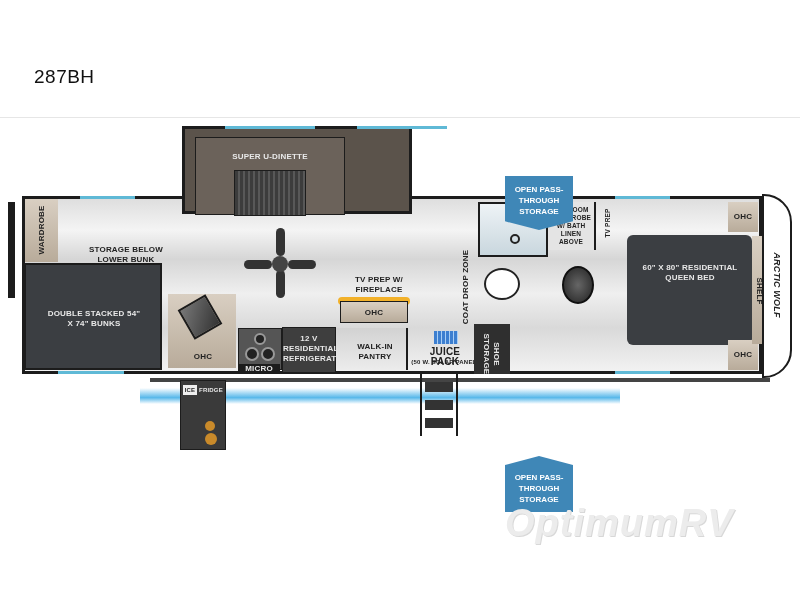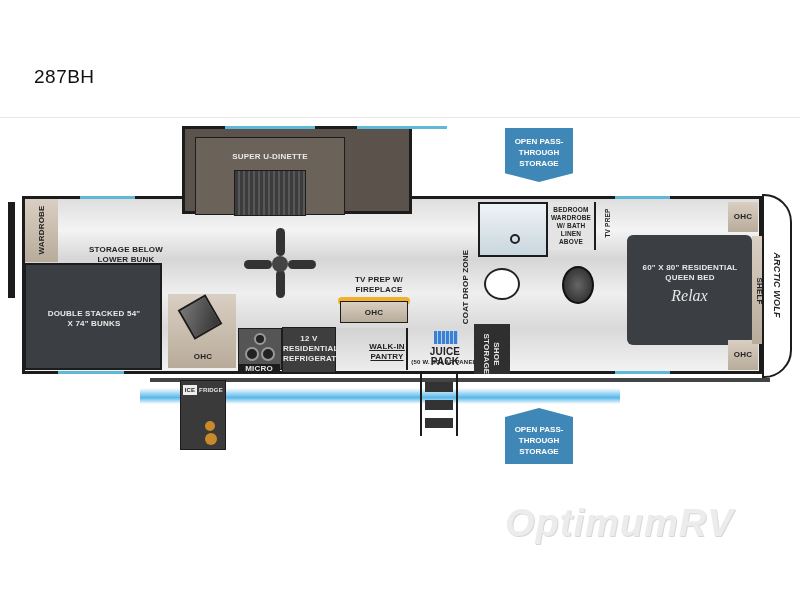--- a/index.html
+++ b/index.html
@@ -8,21 +8,21 @@
   .title { left: 34px; top: 66px; font-size: 19px; color: #111; letter-spacing: 0.5px; }
   .divider { left: 0; top: 117px; width: 800px; height: 1px; background: #e6e6e6; }
   .lbl { font-family: "Liberation Sans", sans-serif; font-weight: bold; font-size: 8px; line-height: 10px; text-align: center; text-transform: uppercase; letter-spacing: 0.2px; }
   .lbl.dark { color: #222; }
   .lbl.light { color: #e8e8e8; }
   .floor { background: linear-gradient(180deg, #dedede 0%, #f4f4f4 18%, #d6d6d6 35%, #efefef 55%, #d9d9d9 75%, #f2f2f2 100%); }
   .wall { background: #1c1c1c; }
   .window { background: #5fb9d6; height: 3px; }
   .cab { background: linear-gradient(180deg, #d9cfc2, #b8ab9a); }
   .slide { background: #5b534b; border: 3px solid #1c1c1c; box-sizing: border-box; }
-  .banner { background: #3f87b7; color: #fff; font-weight: bold; font-size: 8px; line-height: 11px; text-align: center; }
+  .banner { background: #3f87b7; color: #fff; font-weight: bold; font-size: 8px; line-height: 11px; text-align: center; margin-top: 48px; }
   .blueglow { background: linear-gradient(180deg, rgba(120,200,240,0) 0%, #58b8ea 60%, rgba(120,200,240,0) 100%); }
 </style>
 </head>
 <body>
 
 <div class="abs title">287BH</div>
 <div class="abs divider"></div>
 
 <div class="abs" style="left:0;top:118px;width:800px;height:360px;">
 
@@ -61,21 +61,21 @@
     <div class="abs lbl light" style="left:0;top:6px;width:52px;">12 V RESIDENTIAL REFRIGERATOR</div>
   </div>
 
   <div class="abs lbl dark" style="left:340px;top:157px;width:78px;">TV PREP W/ FIREPLACE BELOW</div>
   <div class="abs" style="left:338px;top:179px;width:72px;height:8px;background:#f2b12a;border-radius:4px;"></div>
   <div class="abs cab" style="left:340px;top:183px;width:66px;height:20px;border:1px solid #1c1c1c;">
     <div class="abs lbl dark" style="left:0;top:6px;width:66px;">OHC</div>
   </div>
 
   <div class="abs" style="left:336px;top:210px;width:70px;height:42px;background:linear-gradient(180deg,#d2d2d2,#ececec);border-right:2px solid #1c1c1c;">
-    <div class="abs lbl dark" style="left:16px;top:14px;width:70px;text-decoration:underline;">WALK-IN PANTRY</div>
+    <div class="abs lbl dark" style="left:4px;top:14px;width:70px;">WALK-IN PANTRY</div>
   </div>
 
   <div class="abs" style="left:434px;top:213px;width:24px;height:13px;background:repeating-linear-gradient(90deg,#3d7fd0 0 3px,#a9cff5 3px 4px);"></div>
   <div class="abs lbl dark" style="left:415px;top:229px;width:60px;font-size:10px;">JUICE PACK</div>
   <div class="abs lbl dark" style="left:410px;top:239px;width:70px;font-size:6px;">(50 W. SOLAR PANEL)</div>
 
   <div class="abs" style="left:244px;top:110px;width:72px;height:72px;">
     <div class="abs" style="left:32px;top:0;width:9px;height:28px;background:#333;border-radius:5px;"></div>
     <div class="abs" style="left:32px;top:42px;width:9px;height:28px;background:#333;border-radius:5px;"></div>
     <div class="abs" style="left:0;top:32px;width:28px;height:9px;background:#333;border-radius:5px;"></div>
@@ -102,21 +102,20 @@
   </div>
 
   <div class="abs" style="left:548px;top:84px;width:46px;height:48px;background:#e4e4e4;border-right:2px solid #1c1c1c;">
     <div class="abs lbl dark" style="left:0;top:4px;width:46px;font-size:6.5px;line-height:8px;">BEDROOM WARDROBE W/ BATH LINEN ABOVE</div>
   </div>
   <div class="abs lbl dark" style="left:588px;top:100px;width:40px;font-size:6.5px;transform:rotate(-90deg);">TV PREP</div>
   <div class="abs" style="left:562px;top:148px;width:28px;height:34px;border-radius:50%;background:radial-gradient(#666,#222);border:2px solid #111;"></div>
 
   <div class="abs" style="left:627px;top:117px;width:125px;height:110px;background:#3b3e42;border-radius:6px;">
     <div class="abs lbl light" style="left:8px;top:28px;width:110px;">60" x 80" RESIDENTIAL QUEEN BED</div>
-    <div class="abs" style="left:0;top:52px;width:125px;text-align:center;color:#e6e6e6;font-family:'Liberation Serif',serif;font-style:italic;font-size:16px;">Relax</div>
   </div>
   <div class="abs cab" style="left:728px;top:84px;width:30px;height:30px;">
     <div class="abs lbl dark" style="left:0;top:10px;width:30px;">OHC</div>
   </div>
   <div class="abs cab" style="left:728px;top:222px;width:30px;height:30px;">
     <div class="abs lbl dark" style="left:0;top:10px;width:30px;">OHC</div>
   </div>
   <div class="abs cab" style="left:752px;top:118px;width:14px;height:108px;">
     <div class="abs lbl dark" style="left:-10px;top:50px;width:34px;transform:rotate(90deg);">SHELF</div>
   </div>

